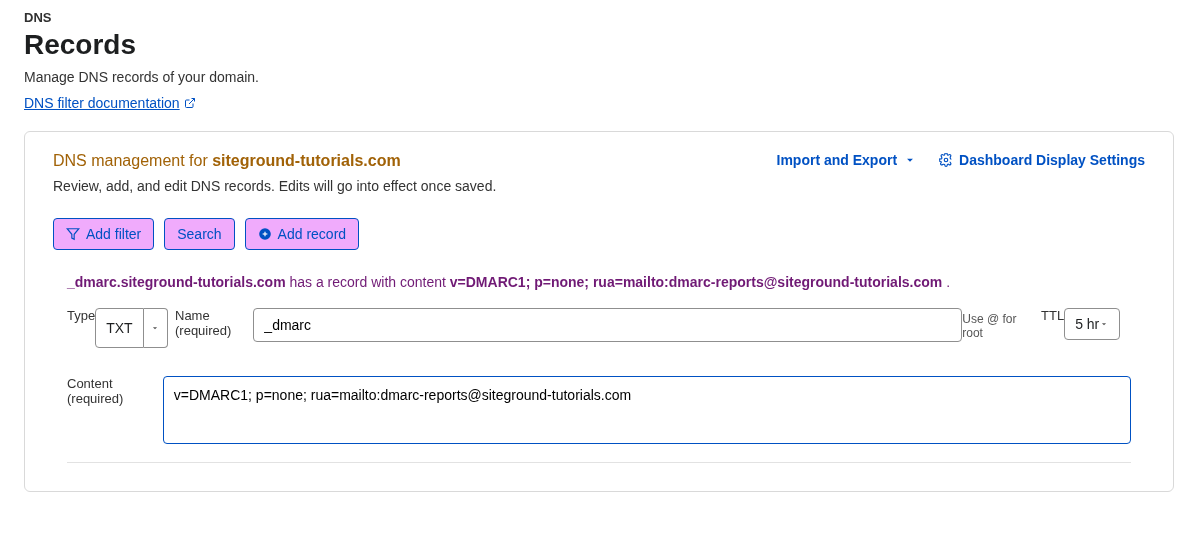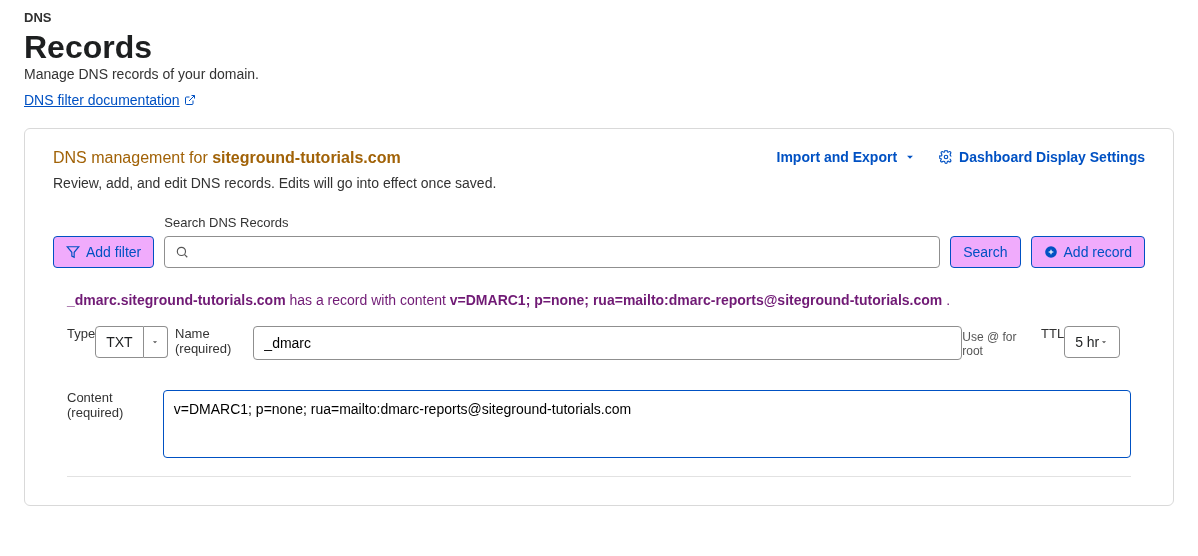--- a/index.html
+++ b/index.html
@@ -4,21 +4,21 @@
   <style>
     * { box-sizing: border-box; margin: 0; padding: 0; }
     body {
       font-family: -apple-system, BlinkMacSystemFont, "Segoe UI", Helvetica, Arial, sans-serif;
       background: #fff;
       color: #1d1f20;
       padding: 10px 24px;
       font-size: 14px;
     }
     .breadcrumb { font-size: 13px; font-weight: 700; color: #303030; }
-    .page-title { font-size: 32px; font-weight: 700; margin-top: 4px; margin-bottom: 0; }
+    .page-title { font-size: 28px; font-weight: 700; margin-top: 4px; margin-bottom: 8px; }
     .page-desc { font-size: 14px; color: #333; margin-bottom: 10px; }
     .link { color: #0051c3; text-decoration: underline; font-size: 14px; display: inline-flex; align-items: center; gap: 4px; }
     .ext-icon { width: 12px; height: 12px; }
     .card {
       border: 1px solid #d9d9d9;
       border-radius: 6px;
       margin-top: 20px;
       padding: 20px 28px 28px 28px;
     }
     .card-header {
@@ -64,21 +64,21 @@
     .form-row { display: flex; gap: 14px; margin-top: 18px; }
     .form-group { display: flex; flex-direction: row; }
     .fg-type { width: 94px; }
     .fg-name { flex: 1; }
     .fg-ttl { width: 90px; }
     .form-label { font-size: 13px; color: #333; margin-bottom: 6px; }
     .hint { font-size: 12px; color: #555; margin-top: 4px; }
     .select {
       display: flex;
       align-items: stretch;
-      height: 32px;
+      height: 40px;
     }
     .select-main {
       border: 1px solid #8f8f8f;
       border-radius: 4px 0 0 4px;
       display: flex;
       align-items: center;
       padding: 0 10px;
       font-size: 14px;
       background: #fff;
       flex: 1;
@@ -171,30 +171,20 @@
     </div>
   </div>
 
   <div class="toolbar">
     <button class="btn">
       <svg class="icon-sm" viewBox="0 0 24 24" fill="none" stroke="#0051c3" stroke-width="2">
           <polygon points="22 3 2 3 10 12.46 10 19 14 21 14 12.46 22 3"></polygon>
         </svg>
       <span>Add filter</span>
     </button>
-    <div class="search-wrap">
-      <label class="search-label">Search DNS Records</label>
-      <div class="search-box">
-        <svg class="icon-sm" viewBox="0 0 24 24" fill="none" stroke="#555" stroke-width="2">
-            <circle cx="11" cy="11" r="7"></circle>
-            <line x1="21" y1="21" x2="16.5" y2="16.5"></line>
-          </svg>
-        <input type="text" value="" style="">
-      </div>
-    </div>
     <button class="btn">
       <span>Search</span>
     </button>
     <button class="btn">
       <svg class="icon-sm" viewBox="0 0 24 24" fill="#0051c3">
           <circle cx="12" cy="12" r="10"></circle>
           <line x1="12" y1="8" x2="12" y2="16" stroke="#fff" stroke-width="2"></line>
           <line x1="8" y1="12" x2="16" y2="12" stroke="#fff" stroke-width="2"></line>
         </svg>
       <span>Add record</span>

